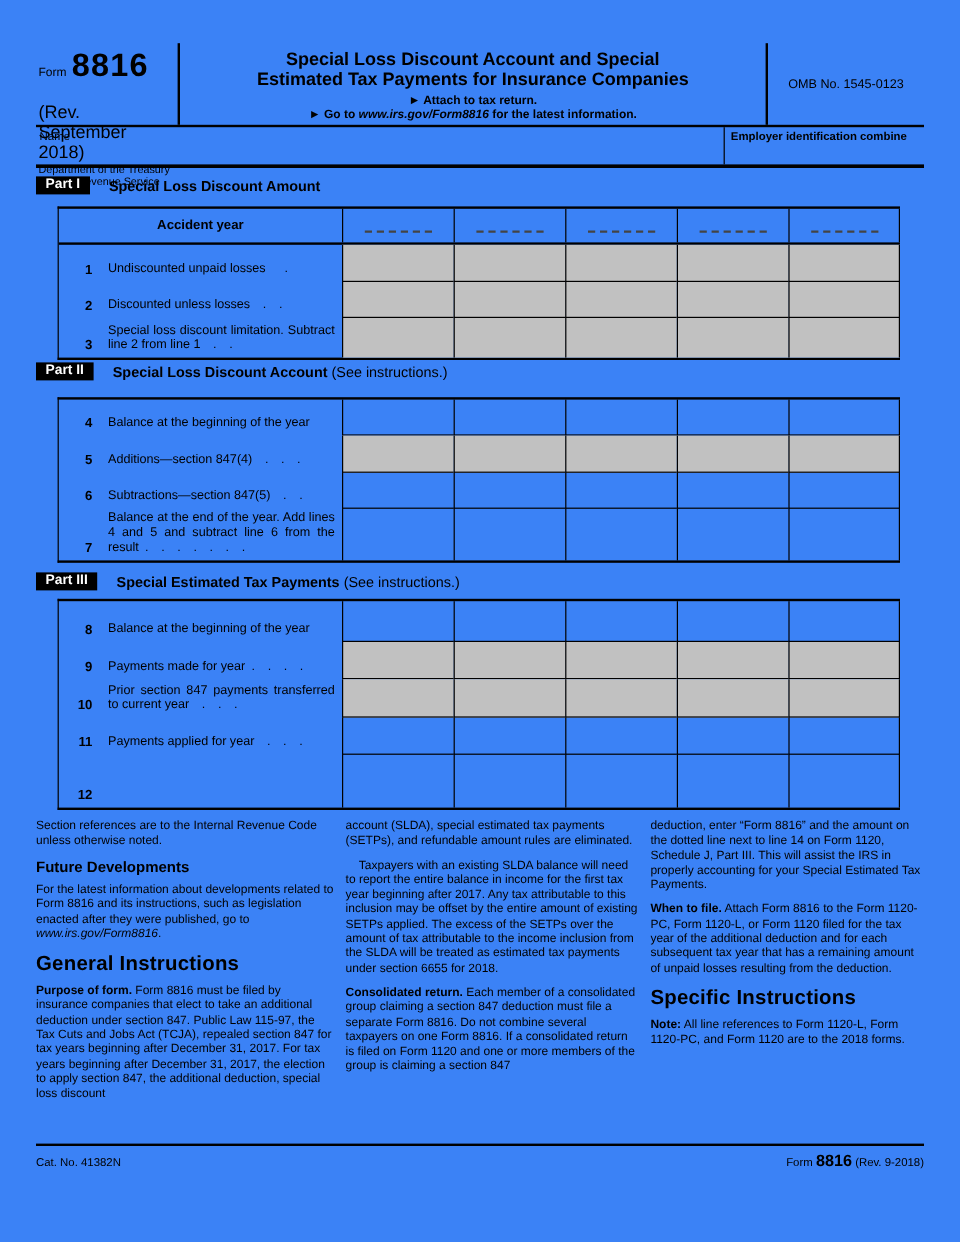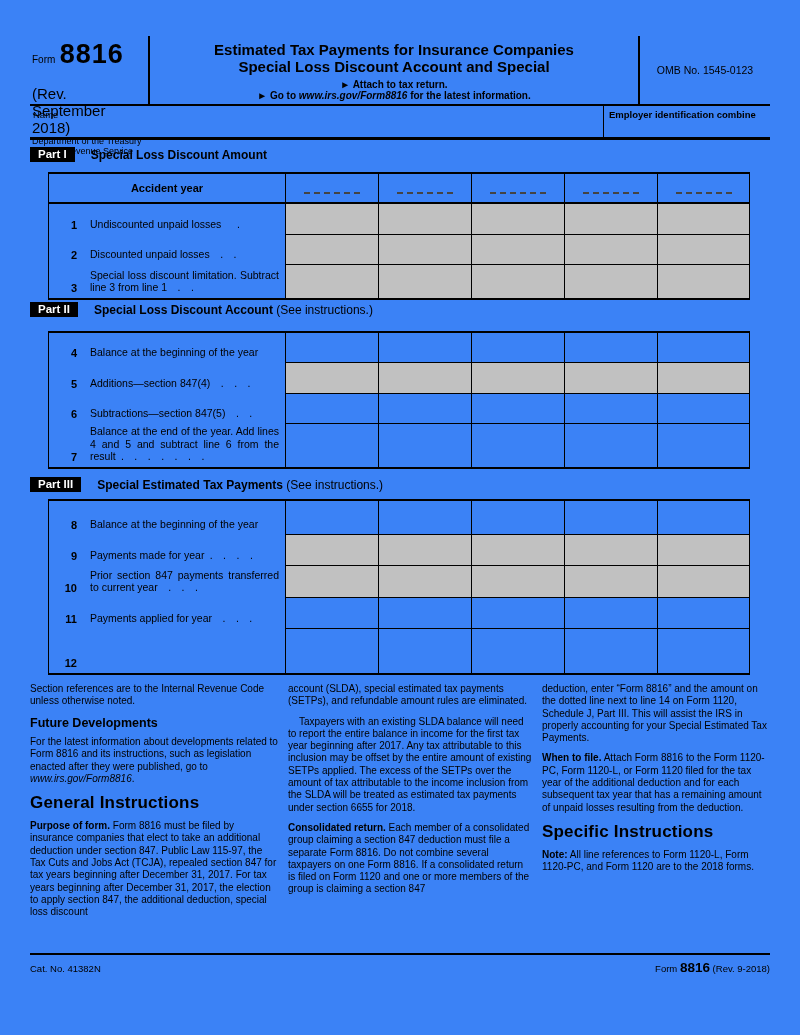--- a/index.html
+++ b/index.html
@@ -72,22 +72,22 @@
     <div class="hdr-left">
       <div>
         <span class="form-word">Form</span>
         <span class="form-num-big">8816</span>
       </div>
       <div class="rev-line">(Rev. September 2018)</div>
       <div class="agency">Department of the Treasury</div>
       <div class="agency">Internal Revenue Service</div>
     </div>
     <div class="hdr-mid">
+      <div class="title-line">Special Loss Discount Account and Special</div>
       <div class="title-line">Estimated Tax Payments for Insurance Companies</div>
-      <div class="title-line">Special Loss Discount Account and Special</div>
       <div class="attach-line">► Attach to tax return.</div>
       <div class="goto-line"><span>► Go to </span><span class="i">www.irs.gov/Form8816</span><span> for the latest information.</span></div>
     </div>
     <div class="hdr-right">OMB No. 1545-0123</div>
   </div>
 
   <div class="name-row">
     <div class="name-cell"><span>Name</span></div>
     <div class="ein-cell"><span>Employer identification combine</span></div>
   </div>
@@ -125,32 +125,32 @@
         </div>
       <div class="cell sh"></div>
       <div class="cell sh"></div>
       <div class="cell sh"></div>
       <div class="cell sh"></div>
       <div class="cell sh"></div>
     </div>
     <div class="grow bdr" style="height:30px;">
       <div class="lab">
           <span class="num">2</span>
-          <span class="txt">Discounted unpaid losses  .  .</span>
+          <span class="txt">Discounted unless losses  .  .</span>
         </div>
       <div class="cell sh"></div>
       <div class="cell sh"></div>
       <div class="cell sh"></div>
       <div class="cell sh"></div>
       <div class="cell sh"></div>
     </div>
     <div class="grow" style="height:33px;">
       <div class="lab">
           <span class="num">3</span>
-          <span class="txt">Special loss discount limitation. Subtract line 3 from line 1  .  .</span>
+          <span class="txt">Special loss discount limitation. Subtract line 2 from line 1  .  .</span>
         </div>
       <div class="cell sh"></div>
       <div class="cell sh"></div>
       <div class="cell sh"></div>
       <div class="cell sh"></div>
       <div class="cell sh"></div>
     </div>
   </div>
 
   <div class="part-bar" style="top:302px;">

